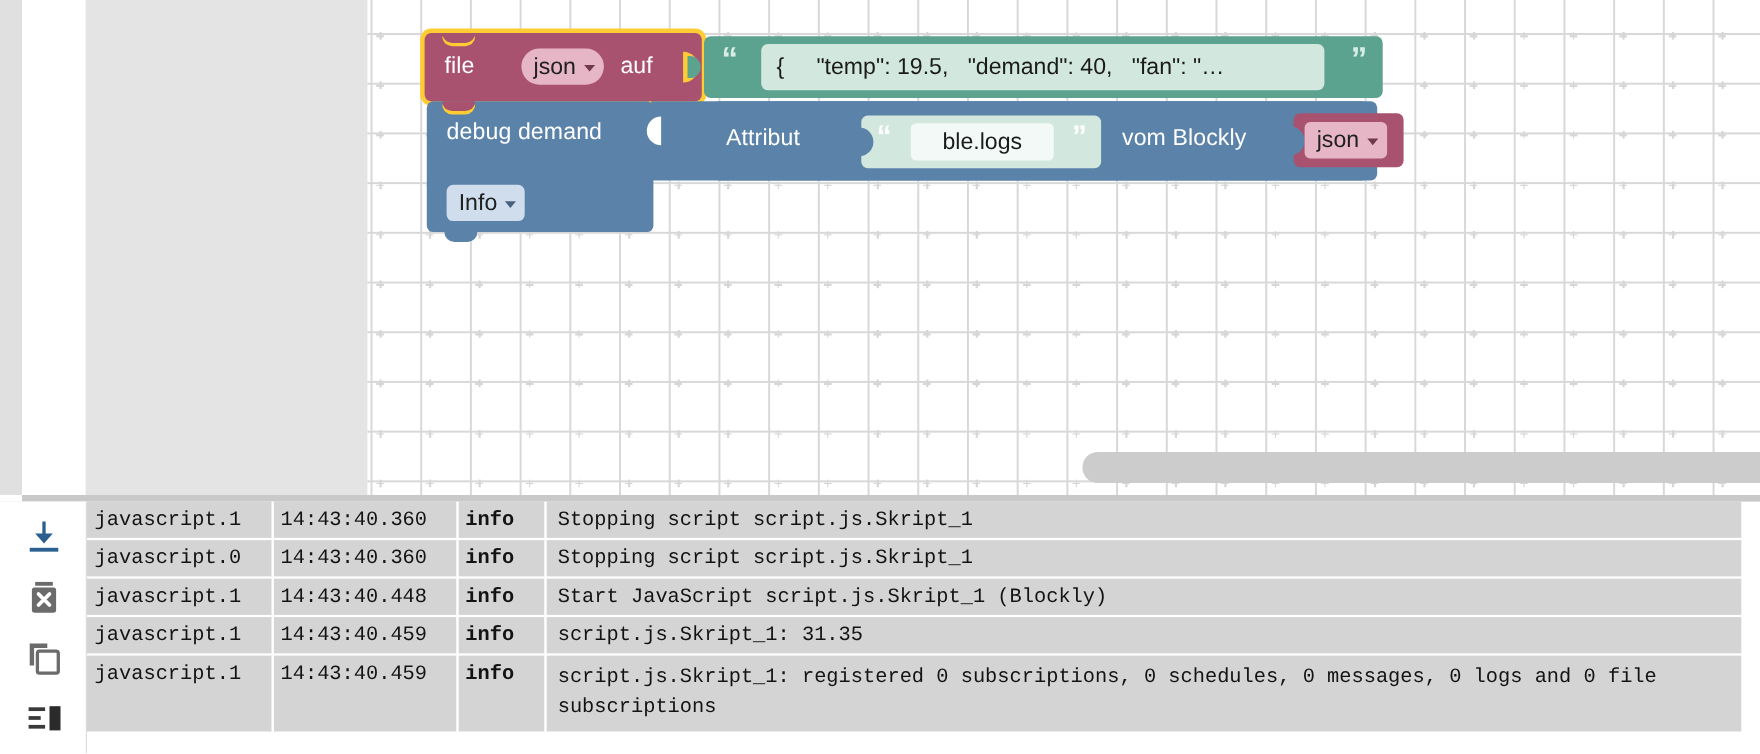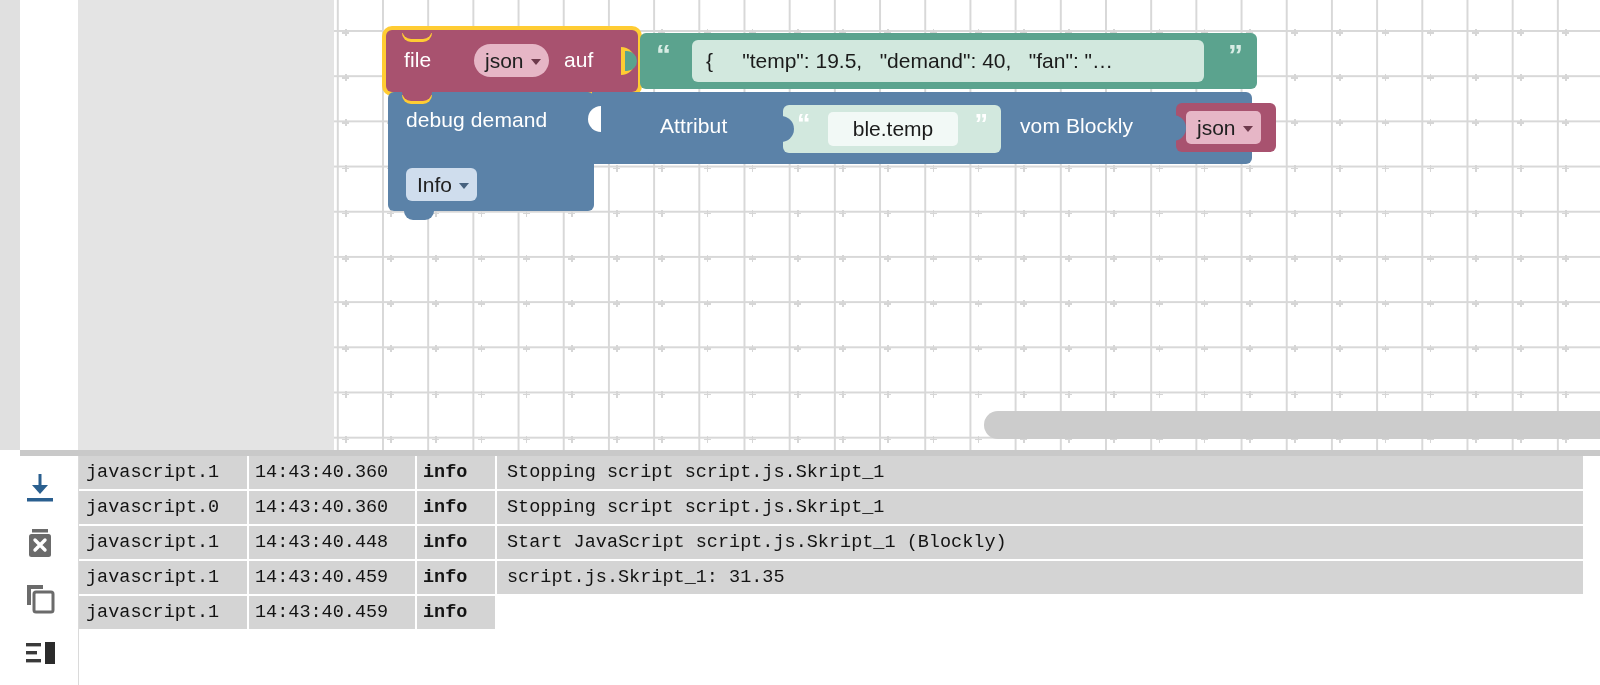--- a/index.html
+++ b/index.html
@@ -780,21 +780,21 @@
           </div>
         </div>
 
         <div id="block-attr">
           <div class="blk-text attr-label">Attribut</div>
 
           <div id="block-inner-string">
             <div class="socket-l"></div>
             <span class="quote open">“</span>
             <div class="str-field">
-              <span class="val">ble.temp</span>
+              <span class="val">ble.logs</span>
             </div>
             <span class="quote close">”</span>
           </div>
 
           <div class="blk-text obj-label">vom Blockly</div>
 
           <div id="block-inner-var">
             <div class="socket-l"></div>
             <div class="var-field">
               <span class="val">json</span>
@@ -883,17 +883,18 @@
           <div class="gap"></div>
           <div class="log-cell c-msg">script.js.Skript_1: 31.35</div>
         </div>
         <div class="log-row tall">
           <div class="log-cell c-source">javascript.1</div>
           <div class="gap"></div>
           <div class="log-cell c-time">14:43:40.459</div>
           <div class="gap"></div>
           <div class="log-cell c-level">info</div>
           <div class="gap"></div>
+          <div class="log-cell c-msg">script.js.Skript_1: registered 0 subscriptions, 0 schedules, 0 messages, 0 logs and 0 file subscriptions</div>
         </div>
       </div>
   </div>
 
 </div>
 
 </body></html>

